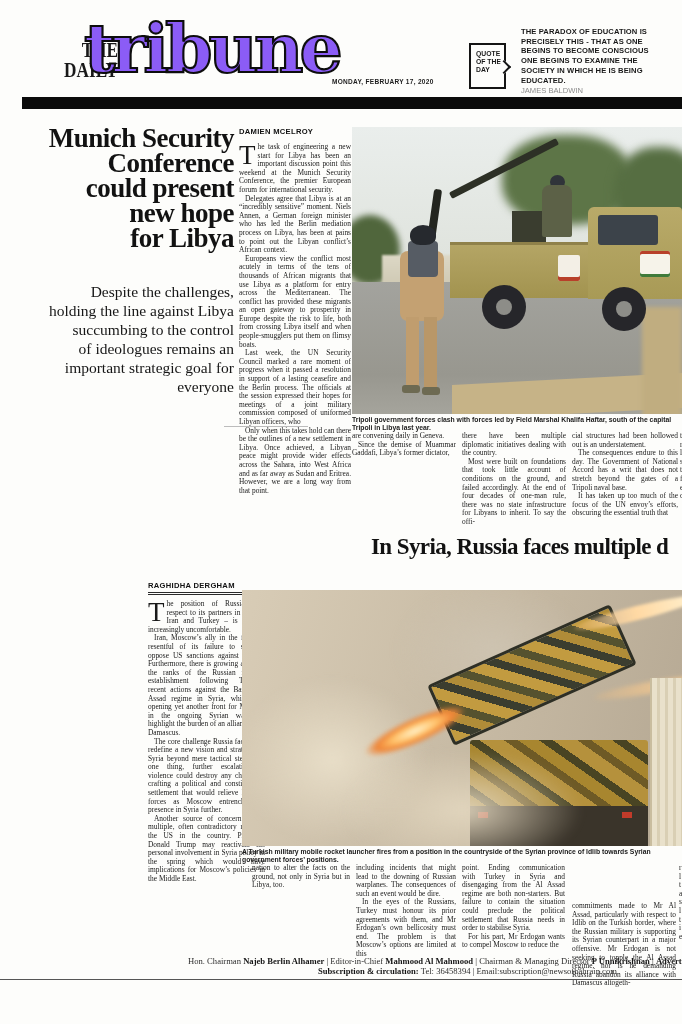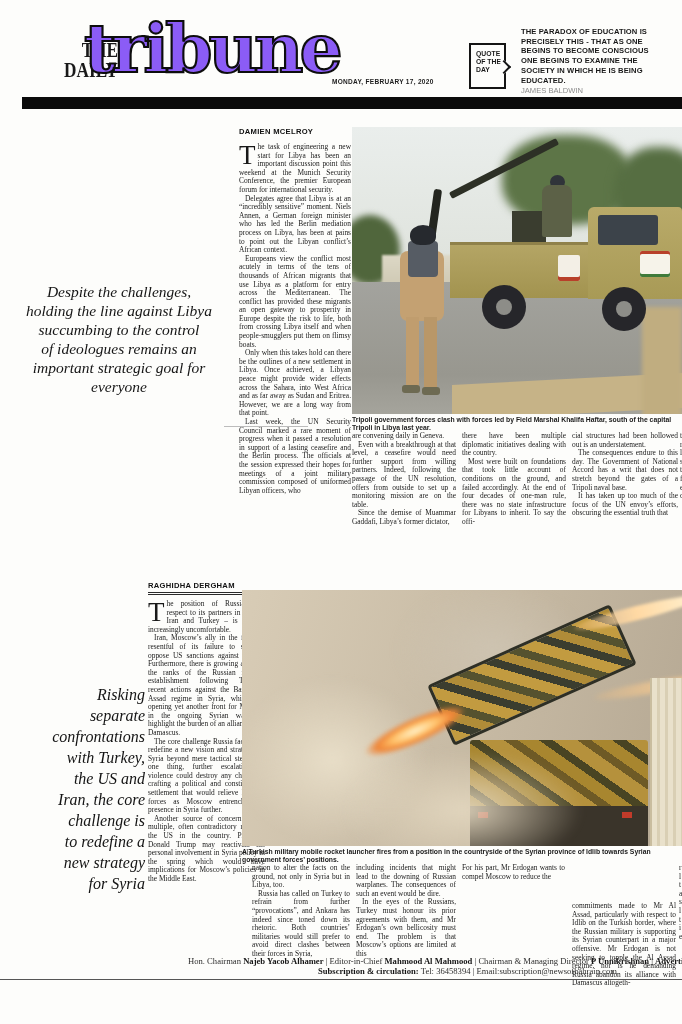--- a/index.html
+++ b/index.html
@@ -76,22 +76,22 @@
     font-size:6.8px; line-height:8.4px; color:#1a1a1a;
   }
   .edge-col {
     width:7px; overflow:hidden; white-space:pre-line;
     font-size:7.4px; line-height:8.6px; color:#222;
   }
 
   
   .a1-headline { left:16px; top:126px; width:218px; text-align:right; font-size:27px; line-height:25px; }
   .a1-standfirst {
-    left:4px; top:282px; width:230px; text-align:center;
-    font-style:italic; font-size:15.5px; line-height:19px; white-space:pre-line; color:#161616;
+    left:4px; top:282px; width:230px; text-align:right;
+    font-size:15.5px; line-height:19px; white-space:pre-line; color:#161616;
   }
   .a1-byline { left:239px; top:127px; width:112px; }
   .a1-col1 { left:239px; top:143px; width:112px; height:388px; }
   .photo1 { left:352px; top:127px; width:330px; height:287px; overflow:hidden; background:linear-gradient(#eaeeec 0%, #e0e4de 44%, #d9d8cc 50%); }
   .caption1 { left:352px; top:416px; width:330px; }
   .hairline1 { left:224px; top:426px; width:84px; height:1px; background:#9a9a9a; opacity:.65; }
   .a1-colA { left:352px; top:432px; width:104px; height:99px; }
   .a1-colB { left:462px; top:432px; width:104px; height:99px; }
   .a1-colC { left:572px; top:432px; width:106px; height:99px; }
   .a1-edge { left:680px; top:432px; height:99px; }
@@ -182,34 +182,39 @@
 DAILY</div>
   <div class="abs brand-tribune">tribune</div>
   <div class="abs edition-date">MONDAY, FEBRUARY 17, 2020</div>
   <div class="abs quote-box">QUOTE
 OF THE
 DAY</div>
   <div class="abs quote-text">THE PARADOX OF EDUCATION IS PRECISELY THIS - THAT AS ONE BEGINS TO BECOME CONSCIOUS ONE BEGINS TO EXAMINE THE SOCIETY IN WHICH HE IS BEING EDUCATED.</div>
   <div class="abs quote-author">JAMES BALDWIN</div>
   <div class="abs black-bar"></div>
 
+  <div class="abs headline a1-headline">Munich Security
+Conference
+could present
+new hope
+for Libya</div>
   <div class="abs a1-standfirst">Despite the challenges,
 holding the line against Libya
 succumbing to the control
 of ideologues remains an
 important strategic goal for
 everyone</div>
   <div class="abs byline a1-byline">DAMIEN MCELROY</div>
 
   <div class="abs bodycol a1-col1">
     <p><span class="dc">T</span><span>he task of engineering a new start for Libya has been an important discussion point this weekend at the Munich Security Conference, the premier European forum for international security.</span></p>
     <p>Delegates agree that Libya is at an “incredibly sensitive” moment. Niels Annen, a German foreign minister who has led the Berlin mediation process on Libya, has been at pains to point out the Libyan conflict’s African context.</p>
     <p>Europeans view the conflict most acutely in terms of the tens of thousands of African migrants that use Libya as a platform for entry across the Mediterranean. The conflict has provided these migrants an open gateway to prosperity in Europe despite the risk to life, both from crossing Libya itself and when people-smugglers put them on flimsy boats.</p>
+    <p>Last week, the UN Security Council marked a rare moment of progress when it passed a resolution in support of a lasting ceasefire and the Berlin process. The officials at the session expressed their hopes for meetings of a joint military commission composed of uniformed Libyan officers, who</p>
     <p>Only when this takes hold can there be the outlines of a new settlement in Libya. Once achieved, a Libyan peace might provide wider effects across the Sahara, into West Africa and as far away as Sudan and Eritrea. However, we are a long way from that point.</p>
-    <p>Last week, the UN Security Council marked a rare moment of progress when it passed a resolution in support of a lasting ceasefire and the Berlin process. The officials at the session expressed their hopes for meetings of a joint military commission composed of uniformed Libyan officers, who</p>
   </div>
 
   <div class="abs photo1">
     <div class="abs p1-trees-l"></div>
     <div class="abs p1-trees-c"></div>
     <div class="abs p1-trees-r"></div>
     <div class="abs p1-bldg"></div>
     <div class="abs p1-road"></div>
     <div class="abs p1-sand"></div>
     <div class="abs p1-sand2"></div>
@@ -235,98 +240,88 @@
     <div class="abs p1-soldier-leg1"></div>
     <div class="abs p1-soldier-leg2"></div>
     <div class="abs p1-soldier-boot1"></div>
     <div class="abs p1-soldier-boot2"></div>
   </div>
   <div class="abs caption caption1">Tripoli government forces clash with forces led by Field Marshal Khalifa Haftar, south of the capital Tripoli in Libya last year.</div>
   <div class="abs hairline1"></div>
 
   <div class="abs bodycol a1-colA">
     <p>are convening daily in Geneva.</p>
-    <p>Even with a breakthrough at that level, a ceasefire would need further support from willing partners. Indeed, following the passage of the UN resolution, offers from outside to set up a monitoring mission are on the table.</p>
     <p>Since the demise of Muammar Gaddafi, Libya’s former dictator,</p>
   </div>
   <div class="abs bodycol a1-colB">
     <p>there have been multiple diplomatic initiatives dealing with the country.</p>
     <p>Most were built on foundations that took little account of conditions on the ground, and failed accordingly. At the end of four decades of one-man rule, there was no state infrastructure for Libyans to inherit. To say the offi-</p>
   </div>
   <div class="abs bodycol a1-colC">
     <p>cial structures had been hollowed out is an understatement.</p>
     <p>The consequences endure to this day. The Government of National Accord has a writ that does not stretch beyond the gates of a Tripoli naval base.</p>
     <p>It has taken up too much of the focus of the UN envoy’s efforts, obscuring the essential truth that</p>
   </div>
   <div class="abs edge-col a1-edge">t
 r
 l
 s
 t
 f
 e
 d</div>
 
+  <div class="abs headline a2-headline">In Syria, Russia faces multiple d</div>
   <div class="abs byline a2-byline">RAGHIDHA DERGHAM</div>
 
   <div class="abs bodycol a2-col1">
     <p><span class="dc">T</span><span>he position of Russia with respect to its partners in Syria – Iran and Turkey – is looking increasingly uncomfortable.</span></p>
     <p>Iran, Moscow’s ally in the fight, is resentful of its failure to strongly oppose US sanctions against Tehran. Furthermore, there is growing anger in the ranks of the Russian military establishment following Turkey’s recent actions against the Bashar Al Assad regime in Syria, which risk opening yet another front for Moscow in the ongoing Syrian war and highlight the burden of an alliance with Damascus.</p>
     <p>The core challenge Russia faces is to redefine a new vision and strategy for Syria beyond mere tactical steps. For one thing, further escalation of violence could destroy any chance of crafting a political and constitutional settlement that would relieve Russian forces as Moscow entrenches its presence in Syria further.</p>
     <p>Another source of concern is the multiple, often contradictory roles of the US in the country. President Donald Trump may reactivate his personal involvement in Syria policy in the spring which would have implications for Moscow’s policies in the Middle East.</p>
   </div>
 
-  <div class="abs a2-pull">Risking
-separate
-confrontations
-with Turkey,
-the US and
-Iran, the core
-challenge is
-to redefine a
-new strategy
-for Syria</div>
 
   <div class="abs photo2">
     <div class="abs p2-smoke1"></div>
     <div class="abs p2-smoke2"></div>
     <div class="abs p2-truck"></div>
     <div class="abs p2-truck-dark"></div>
     <div class="abs p2-taillight1"></div>
     <div class="abs p2-taillight2"></div>
     <div class="abs p2-launcher"></div>
     <div class="abs p2-flame-main"></div>
     <div class="abs p2-flame-trail1"></div>
     <div class="abs p2-flame-trail2"></div>
     <div class="abs p2-smoke3"></div>
     <div class="abs p2-wall"></div>
   </div>
   <div class="abs caption caption2">A Turkish military mobile rocket launcher fires from a position in the countryside of the Syrian province of Idlib towards Syrian government forces’ positions.</div>
 
   <div class="abs bodycol a2-colA">
     <p>nation to alter the facts on the ground, not only in Syria but in Libya, too.</p>
-    <p>Russia has called on Turkey to refrain from further “provocations”, and Ankara has indeed since toned down its rhetoric. Both countries’ militaries would still prefer to avoid direct clashes between their forces in Syria,</p>
   </div>
   <div class="abs bodycol a2-colB">
     <p>including incidents that might lead to the downing of Russian warplanes. The consequences of such an event would be dire.</p>
     <p>In the eyes of the Russians, Turkey must honour its prior agreements with them, and Mr Erdogan’s own bellicosity must end. The problem is that Moscow’s options are limited at this</p>
   </div>
   <div class="abs bodycol a2-colC">
+    <p>point. Ending communication with Turkey in Syria and disengaging from the Al Assad regime are both non-starters. But failure to contain the situation could preclude the political settlement that Russia needs in order to stabilise Syria.</p>
     <p>For his part, Mr Erdogan wants to compel Moscow to reduce the</p>
   </div>
   <div class="abs bodycol a2-colD">
     <p>commitments made to Mr Al Assad, particularly with respect to Idlib on the Turkish border, where the Russian military is supporting its Syrian counterpart in a major offensive. Mr Erdogan is not seeking to topple the Al Assad regime, nor is he demanding Russia abandon its alliance with Damascus altogeth-</p>
   </div>
   <div class="abs edge-col a2-edge">r
 l
 t
 a
 s
 l
 t
 i
 e</div>
 
-  <div class="abs footer-line1"><span>Hon. Chairman </span><span class="b">Najeb Yacob Alhamer</span><span>  |  Editor-in-Chief </span><span class="b">Mahmood Al Mahmood</span><span>  |  Chairman &amp; Managing Director </span><span class="b">P Unnikrishnan</span><span>  |  </span><span class="b">Advertis</span></div>
+  <div class="abs footer-line1"><span>Hon. Chairman </span><span class="b">Najeb Berlin Alhamer</span><span>  |  Editor-in-Chief </span><span class="b">Mahmood Al Mahmood</span><span>  |  Chairman &amp; Managing Director </span><span class="b">P Unnikrishnan</span><span>  |  </span><span class="b">Advertis</span></div>
   <div class="abs footer-line2"><span class="b">Subscription &amp; circulation: </span><span>Tel: 36458394 | Email:subscription@newsofbahrain.com</span></div>
   <div class="abs footer-rule"></div>
 
 </div>
 
 </body></html>

